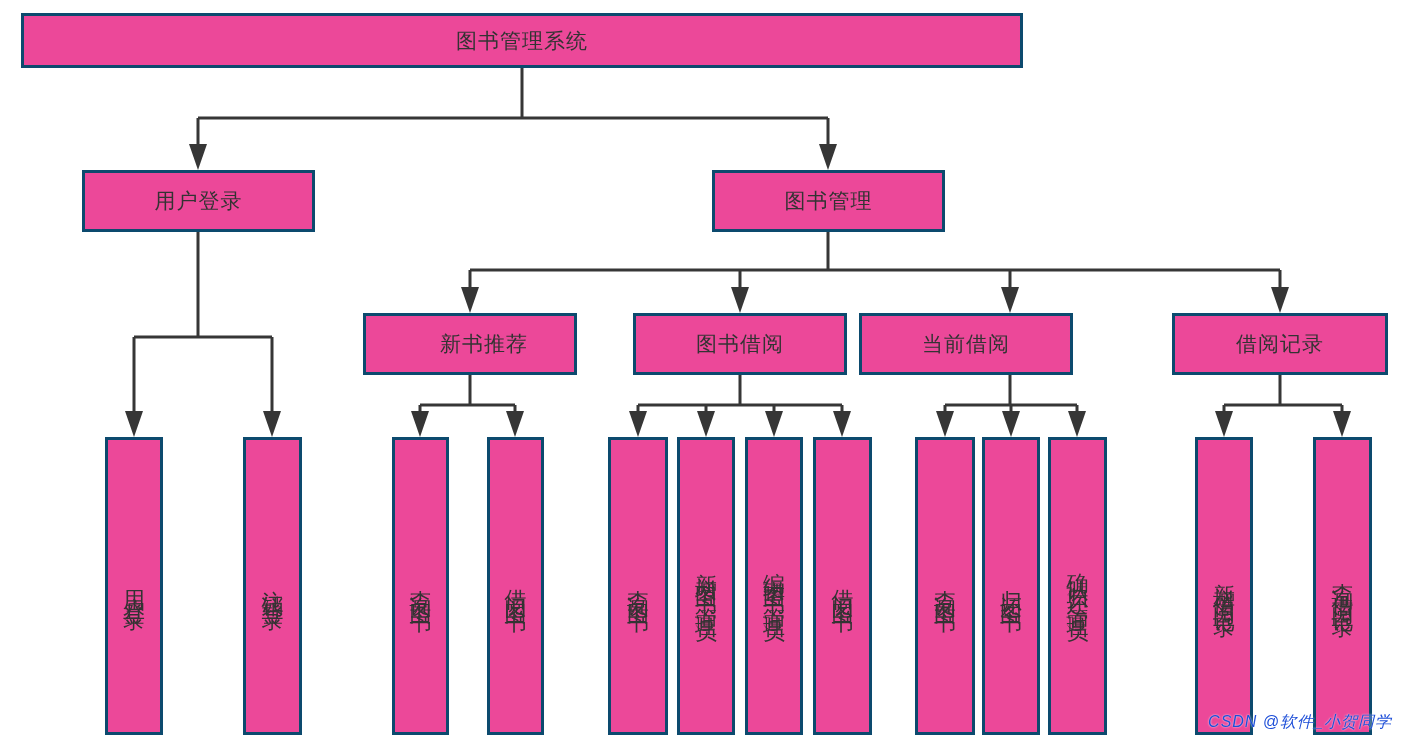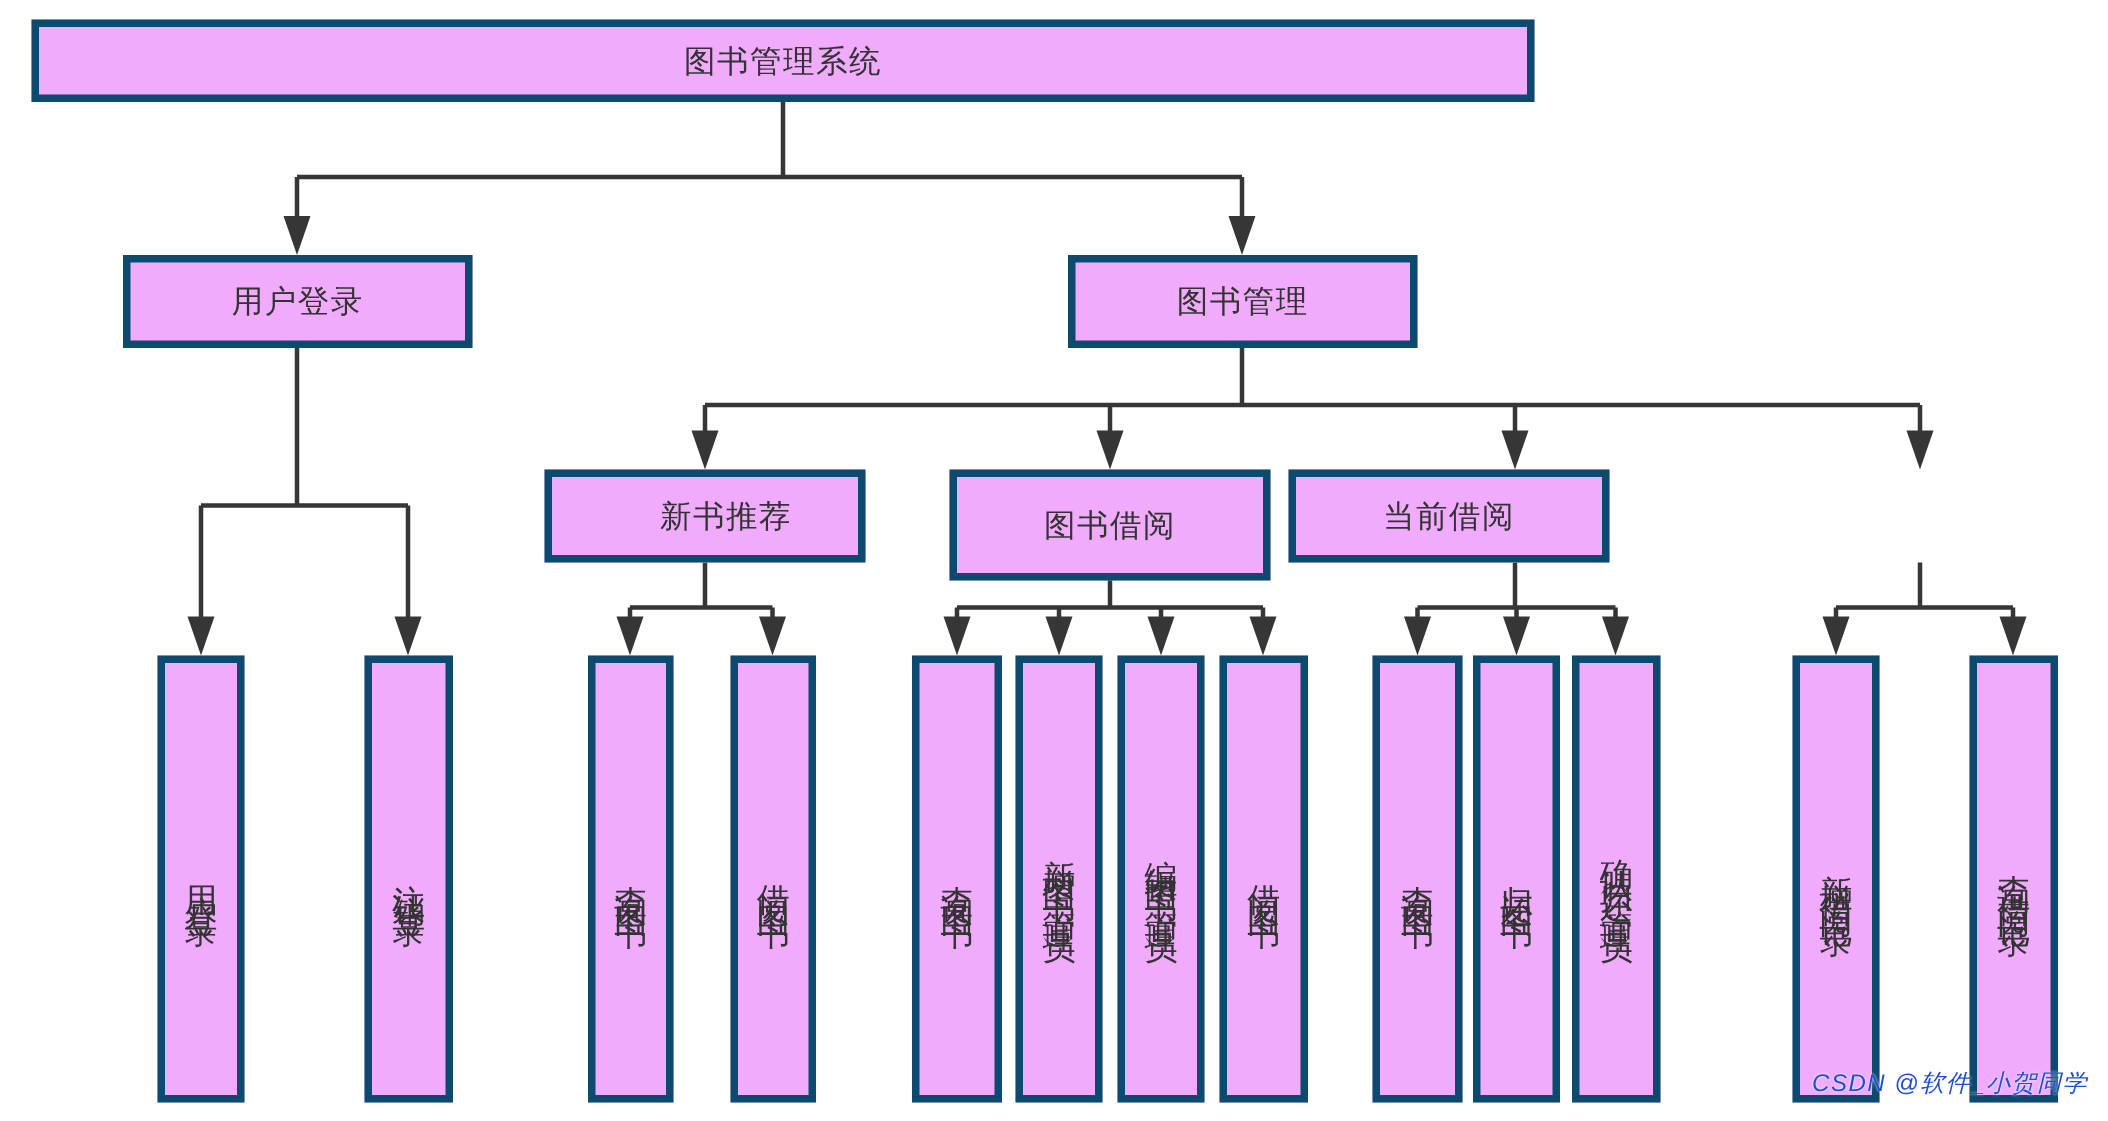--- a/index.html
+++ b/index.html
@@ -19,22 +19,22 @@
     position: absolute;
     left: 0;
     top: 0;
     width: 1405px;
     height: 747px;
     pointer-events: none;
   }
   .node {
     position: absolute;
     box-sizing: border-box;
-    background: #f0abfc;
-    border: 5px solid #0c4a6e;
+    background: #ec4899;
+    border: 3px solid #0c4a6e;
     color: #333333;
     display: flex;
     align-items: center;
     justify-content: center;
     text-align: center;
   }
   .hnode {
     font-size: 21px;
     letter-spacing: 1px;
     white-space: nowrap;
@@ -117,22 +117,23 @@
     <polygon points="1215,411 1233,411 1224,437"></polygon>
     <polygon points="1333,411 1351,411 1342,437"></polygon>
   </svg>
 
   <div class="node hnode root-node" style="left:21px; top:13px; width:1002px; height:55px;">图书管理系统</div>
 
   <div class="node hnode" style="left:82px; top:170px; width:233px; height:62px;">用户登录</div>
   <div class="node hnode" style="left:712px; top:170px; width:233px; height:62px;">图书管理</div>
 
   <div class="node hnode" style="left:363px; top:313px; width:214px; height:62px;padding-left:28px;">新书推荐</div>
-  <div class="node hnode" style="left:633px; top:313px; width:214px; height:74px;">图书借阅</div>
+  <div class="node hnode" style="left:633px; top:313px; width:214px; height:62px;">图书借阅</div>
   <div class="node hnode" style="left:859px; top:313px; width:214px; height:62px;">当前借阅</div>
+  <div class="node hnode" style="left:1172px; top:313px; width:216px; height:62px;">借阅记录</div>
 
   <div class="node leaf" style="left:105px; width:58px;">
     <span class="vtext">用户登录</span>
   </div>
   <div class="node leaf" style="left:243px; width:59px;">
     <span class="vtext">注销登录</span>
   </div>
 
   <div class="node leaf" style="left:392px; width:57px;">
     <span class="vtext">查询图书</span>

